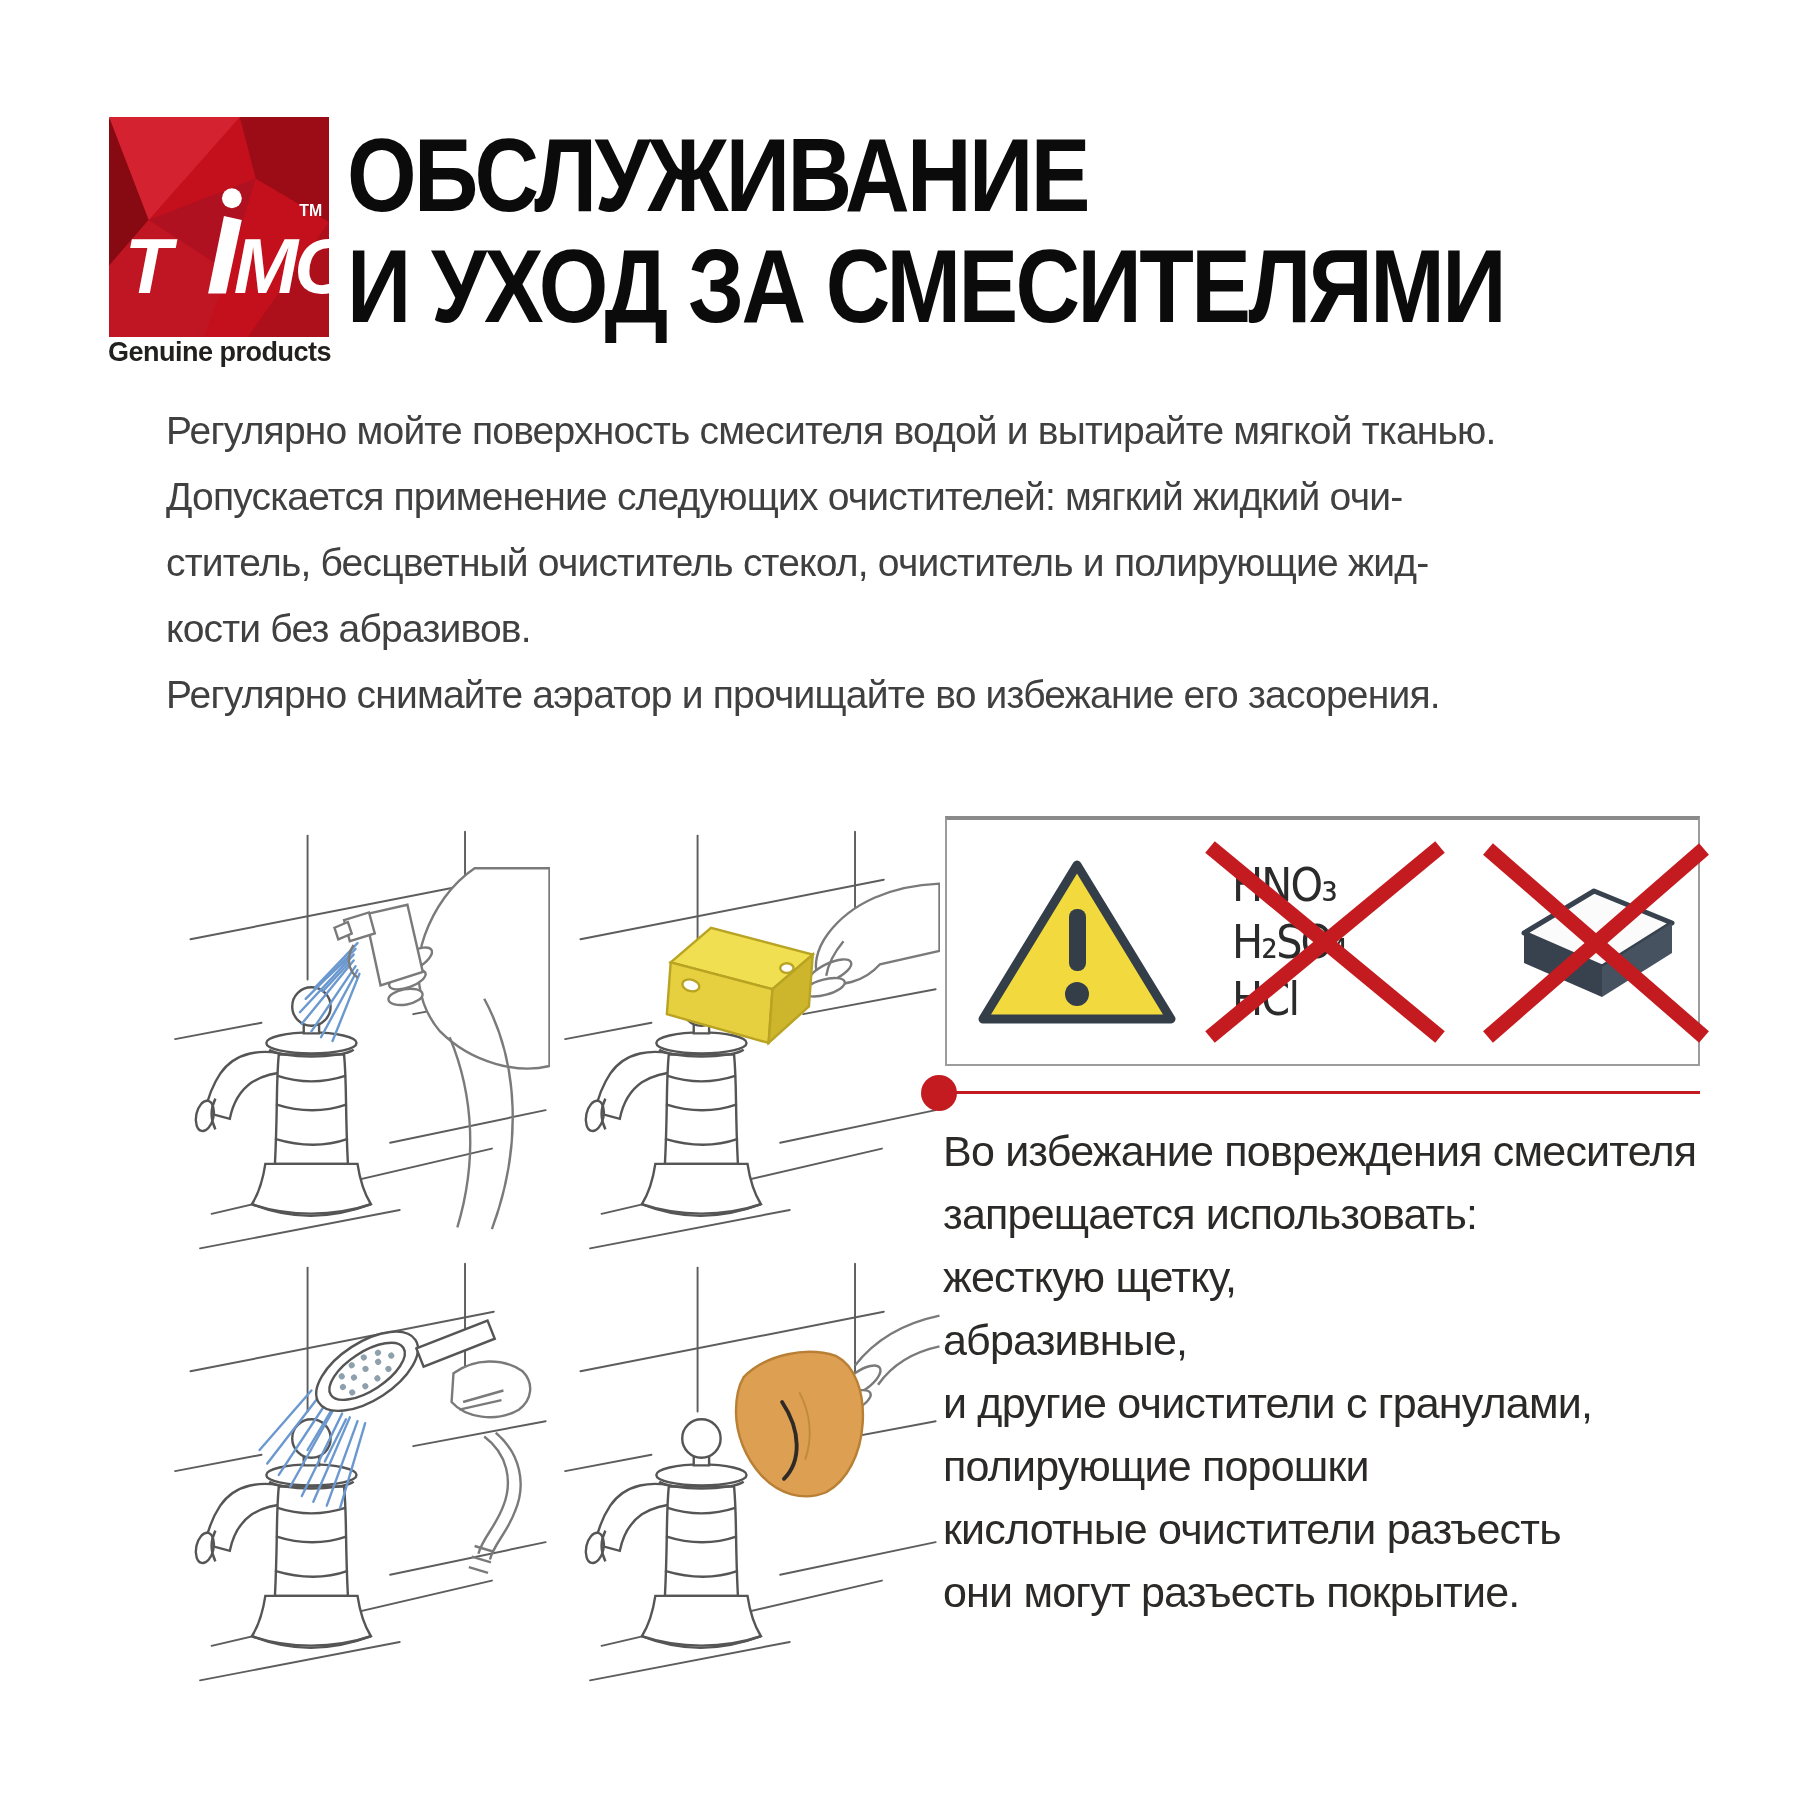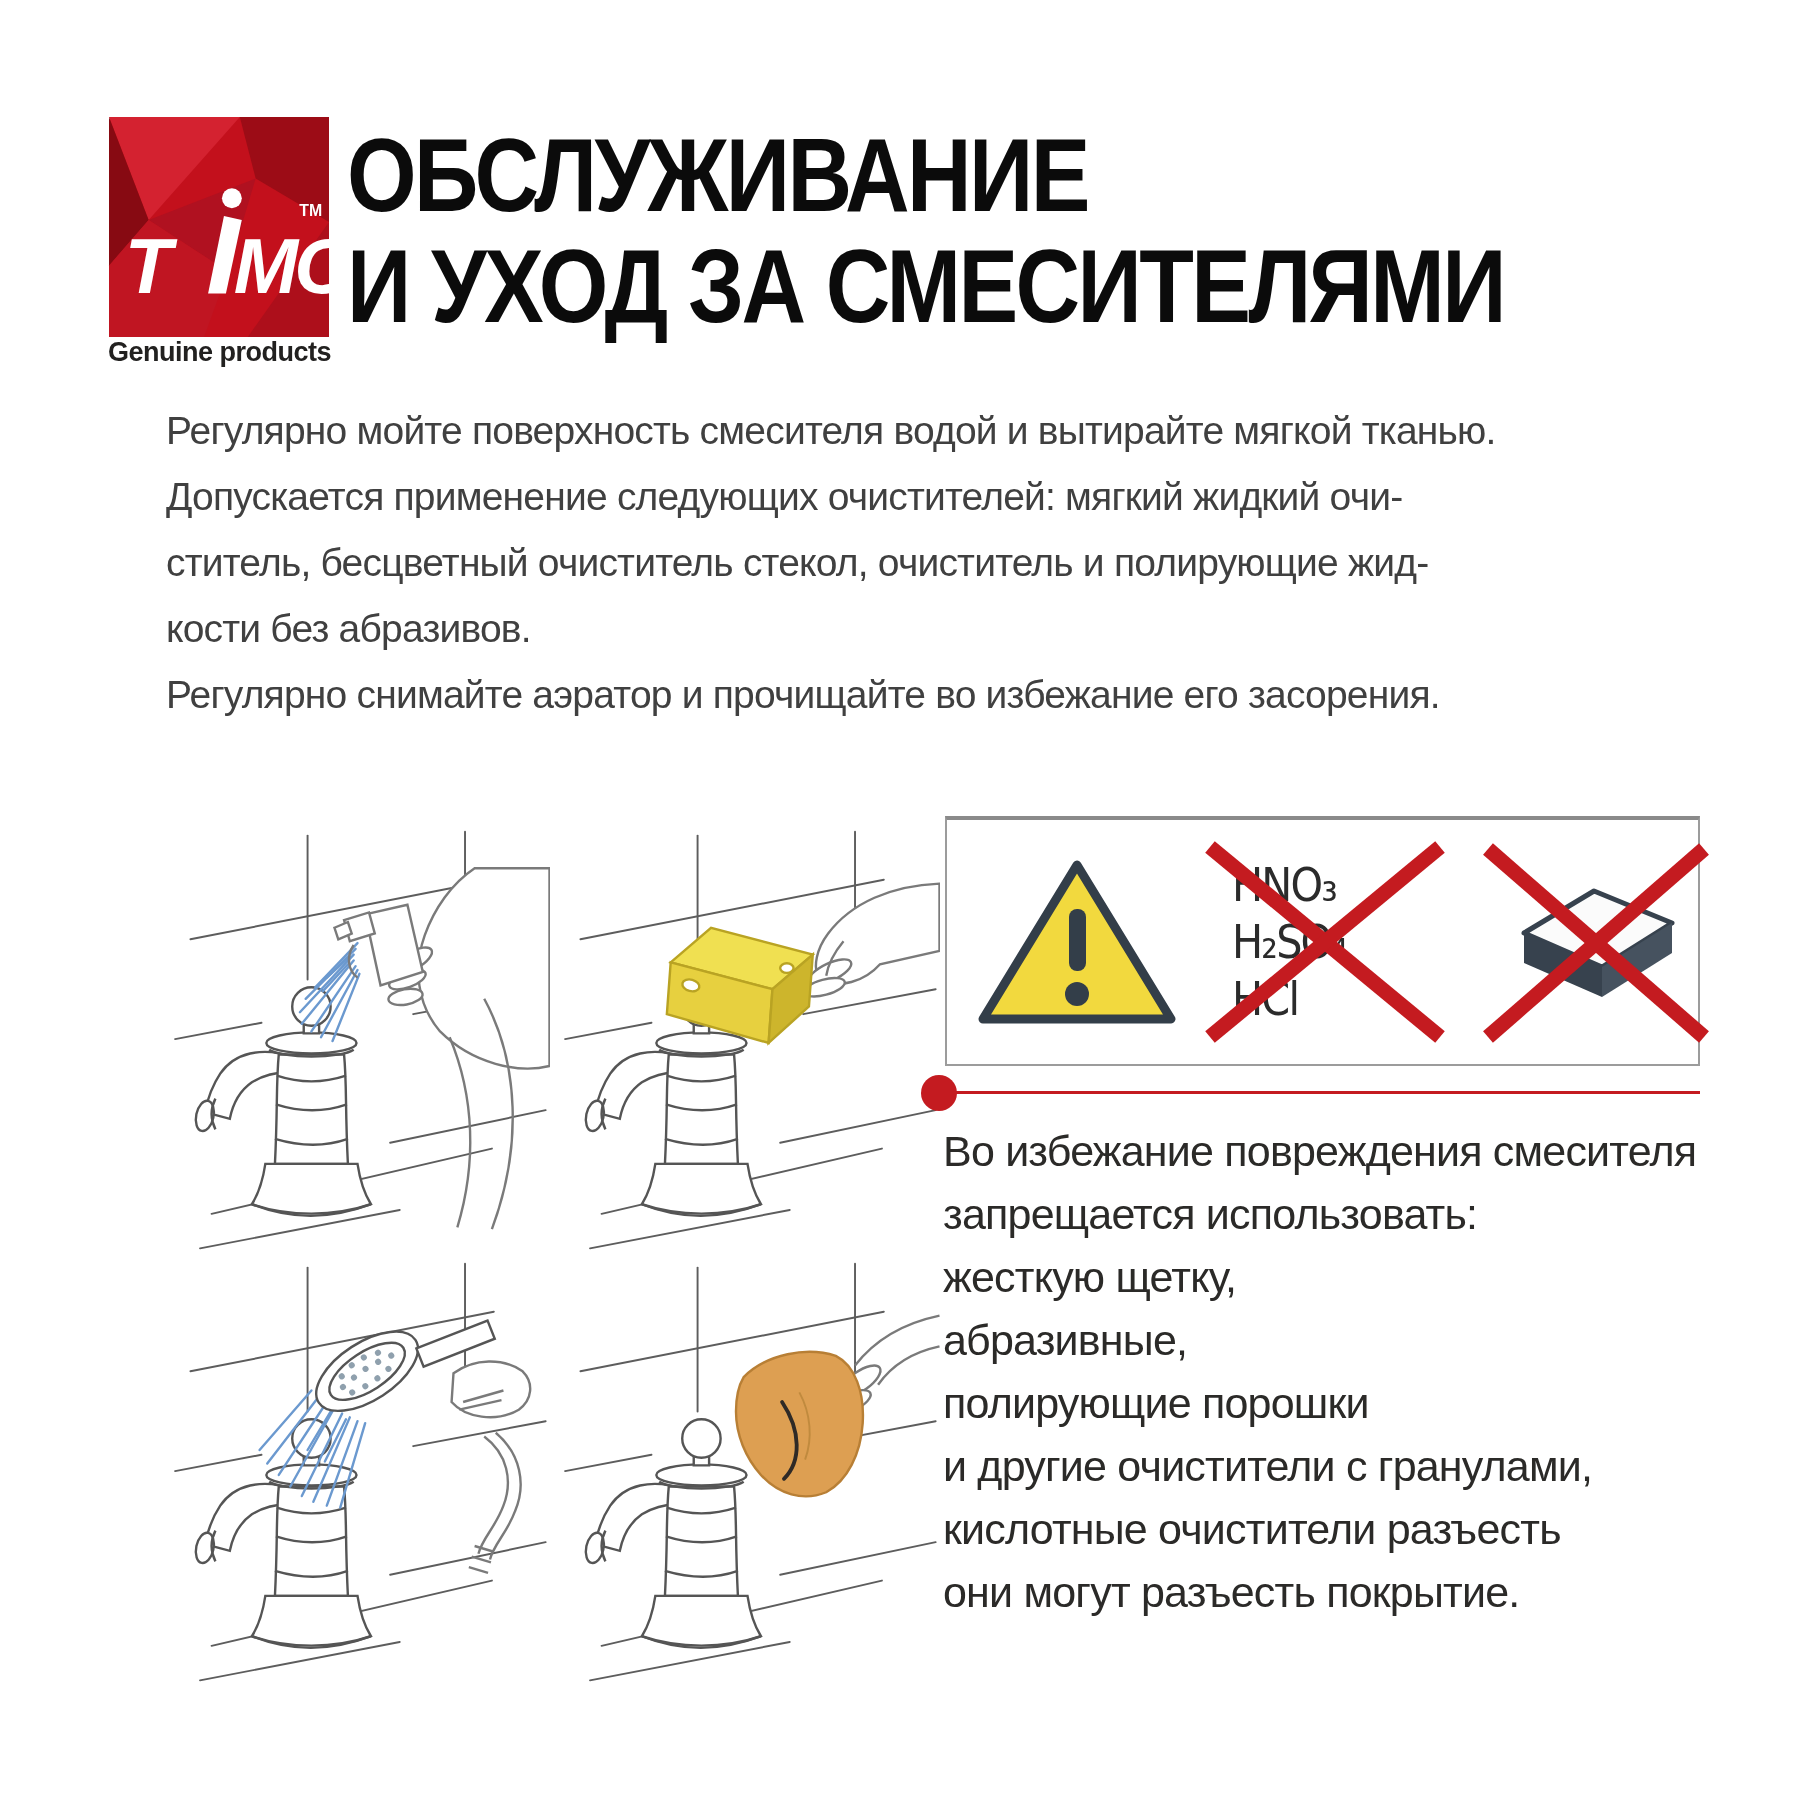--- a/index.html
+++ b/index.html
@@ -248,19 +248,19 @@
   </div>
 
   <div class="red-dot"></div>
   <div class="red-line"></div>
 
   <div class="care-note">
     <div>Во избежание повреждения смесителя</div>
     <div>запрещается использовать:</div>
     <div>жесткую щетку,</div>
     <div>абразивные,</div>
+    <div>и другие очистители с гранулами,</div>
     <div>полирующие порошки</div>
-    <div>и другие очистители с гранулами,</div>
     <div>кислотные очистители разъесть</div>
     <div>они могут разъесть покрытие.</div>
   </div>
 
 </div>
 
 </body></html>

